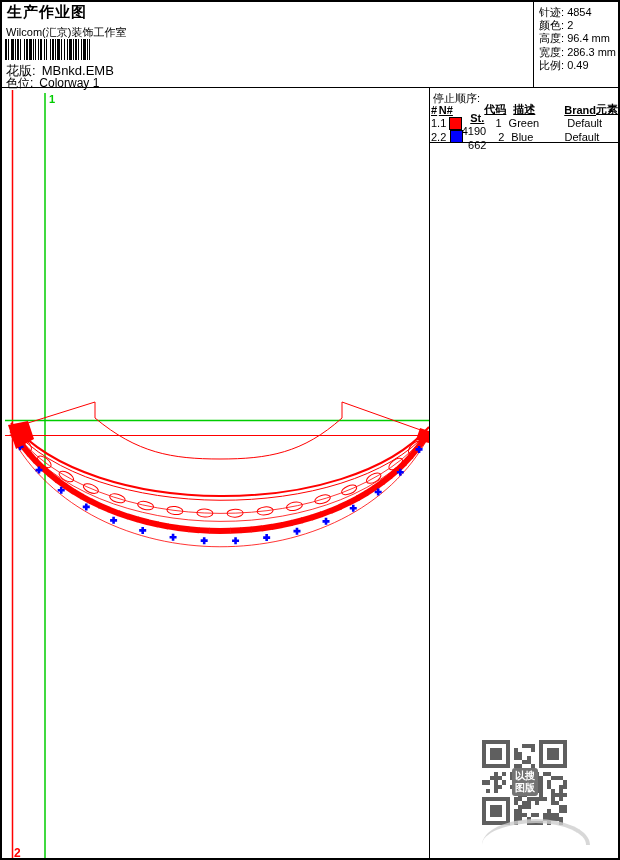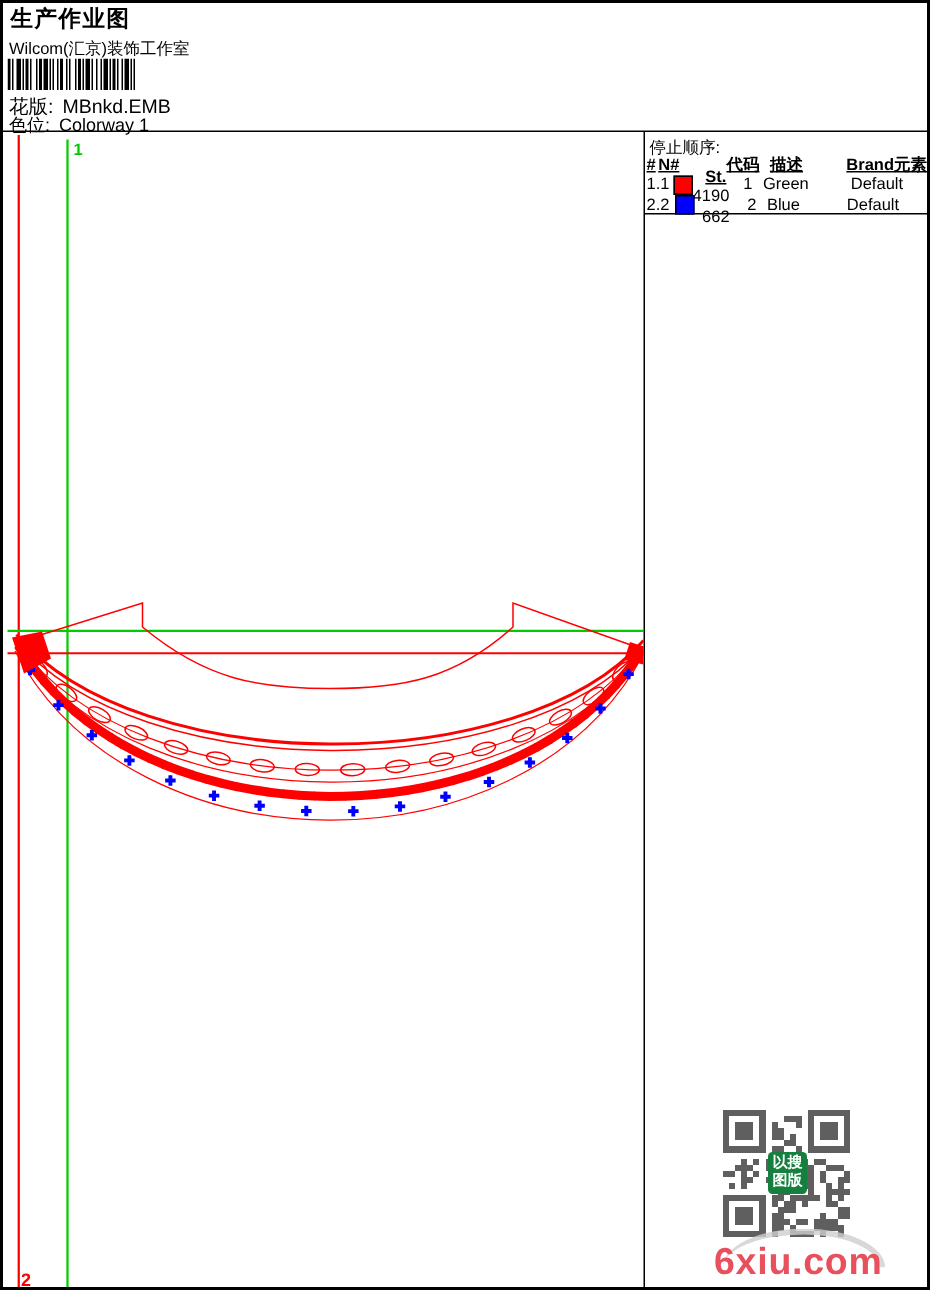--- a/index.html
+++ b/index.html
@@ -30,21 +30,21 @@
   .c-st{width:35px;text-align:right;margin-top:16px;}
   .c-code{width:27px;text-align:right;}
   .c-desc{width:38px;margin-left:7px;}
   .c-brand{width:40px;padding-left:28px;}
   .c-elem{width:28px;text-align:right;}
   .swatch{width:11px;height:11px;border:1px solid #000;display:inline-block;}
   .tline{position:absolute;left:0;top:54px;width:189px;border-top:1px solid #000;}
   
   .wm{position:absolute;left:0;top:640px;width:189px;height:130px;}
   .qr{position:absolute;left:52px;top:12px;width:85px;height:85px;}
-  .stamp{position:absolute;left:82px;top:40px;width:26px;height:28px;background:#15803d;border-radius:3px;
+  .stamp{position:absolute;left:82px;top:40px;width:26px;height:28px;background:#737373;border-radius:3px;
          color:#fff;font-size:10px;line-height:12px;text-align:center;font-weight:bold;padding-top:2px;box-sizing:border-box;}
   .sitewrap{position:absolute;left:44px;top:95px;width:120px;height:34px;}
   .swoosh{position:absolute;left:8px;top:-4px;width:104px;height:22px;border:4px solid #cfcfcf;
           border-bottom:none;border-left:none;border-radius:50% 50% 0 0/100% 100% 0 0;opacity:.8;}
   .site{position:absolute;left:2px;top:4px;font-size:25px;font-weight:bold;color:#e9505e;letter-spacing:0.5px;
         text-shadow:0 0 1px #fff;}
   
   .design-svg{position:absolute;left:0;top:0;z-index:1;}
 </style>
 </head>
@@ -85,20 +85,27 @@
         <rect x="76" y="0" width="1" height="21" fill="#000"></rect>
         <rect x="78" y="0" width="3" height="21" fill="#000"></rect>
         <rect x="82" y="0" width="1" height="21" fill="#000"></rect>
         <rect x="84" y="0" width="1" height="21" fill="#000"></rect>
       </svg>
     <div class="hdr-row1">
       <span>花版:</span><span>MBnkd.EMB</span>
     </div>
     <div class="hdr-row2">
       <span>色位:</span><span>Colorway 1</span>
+    </div>
+    <div class="stats">
+      <div class="srow"><span>针迹:</span> <span>4854</span></div>
+      <div class="srow"><span>颜色:</span> <span>2</span></div>
+      <div class="srow"><span>高度:</span> <span>96.4 mm</span></div>
+      <div class="srow"><span>宽度:</span> <span>286.3 mm</span></div>
+      <div class="srow"><span>比例:</span> <span>0.49</span></div>
     </div>
   </div>
 
   <div class="rpanel">
     <div class="stop-title">停止顺序:</div>
     <div class="seqtable">
       <div class="trow hd">
         <span class="c c-idx">#</span>
         <span class="c c-n">N#</span>
         <span class="c-sw"></span>
@@ -269,21 +276,20 @@
           <rect x="0" y="14" width="7" height="7" fill="#4a4a4a"></rect>
           <rect x="1" y="15" width="5" height="5" fill="#fff"></rect>
           <rect x="2" y="16" width="3" height="3" fill="#4a4a4a"></rect>
         </svg>
       <div class="stamp">
         <div>以搜</div>
         <div>图版</div>
       </div>
       <div class="sitewrap">
         <div class="swoosh"></div>
-        <div class="site">6xiu.com</div>
       </div>
     </div>
   </div>
 
   <svg class="design-svg" id="design" width="620" height="860" viewBox="0 0 620 860">
       <line x1="10.5" y1="88" x2="10.5" y2="856" stroke="#ff0000" stroke-width="1.5"></line>
       <line x1="43" y1="91" x2="43" y2="856" stroke="#00cc00" stroke-width="1.5"></line>
       <line x1="3" y1="418.5" x2="427" y2="418.5" stroke="#00cc00" stroke-width="1.5"></line>
       <line x1="3" y1="433.5" x2="427" y2="433.5" stroke="#ff0000" stroke-width="1.2"></line>
       <text x="47" y="101" fill="#00cc00" font-size="11" font-weight="bold" font-family="Liberation Sans, sans-serif">1</text>

